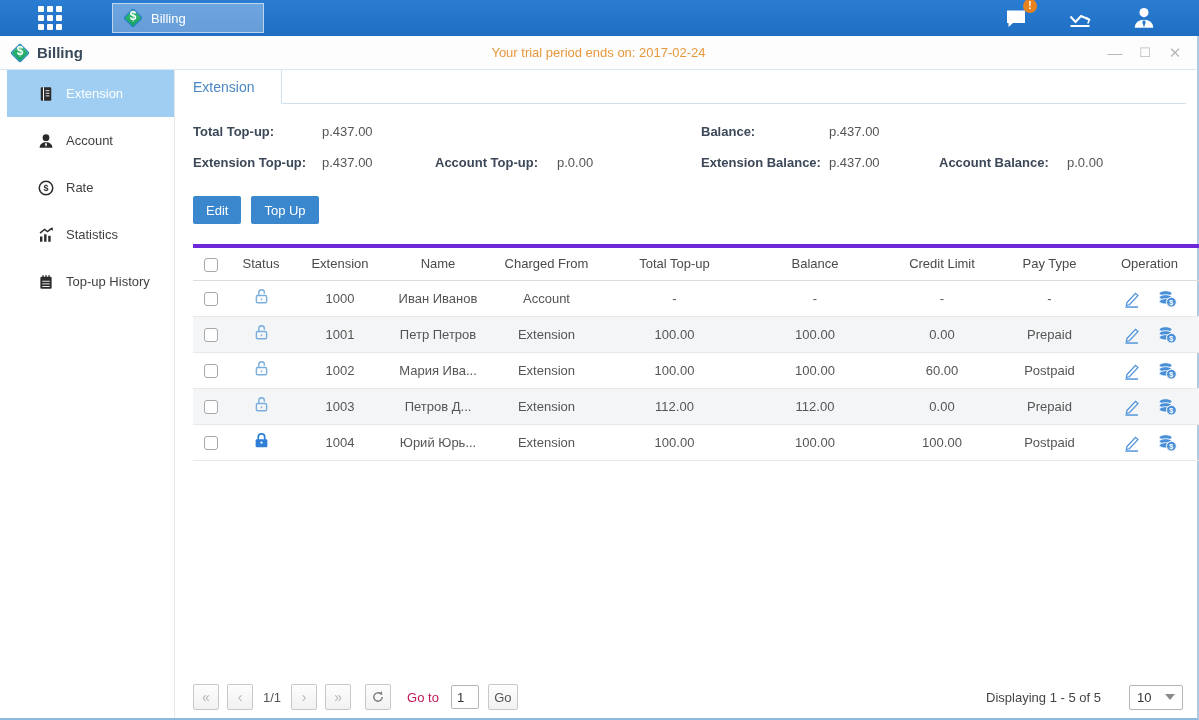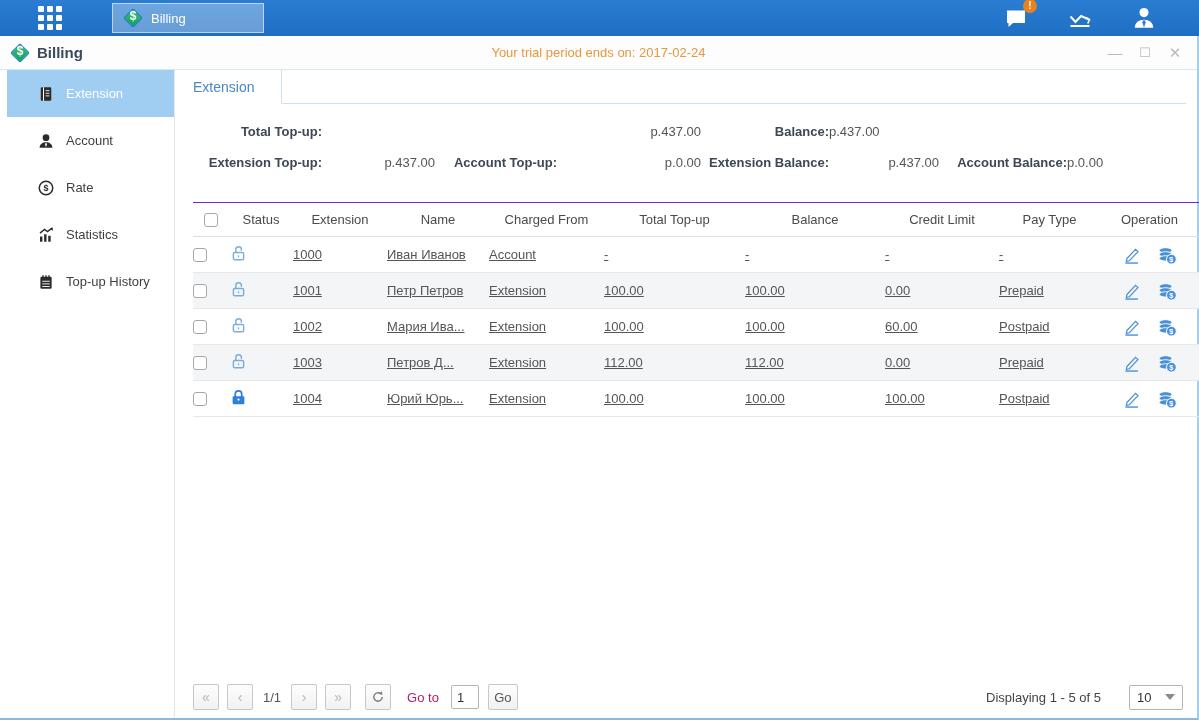--- a/index.html
+++ b/index.html
@@ -34,32 +34,32 @@
   .side-item { height:47px; display:flex; align-items:center; gap:11px; padding-left:30px; font-size:13px; color:#3f3f3f; cursor:pointer; }
   .side-item.active { background:#9fcef2; color:#fff; }
   .side-item svg { flex:0 0 18px; }
 
   
   .content { flex:1; display:flex; flex-direction:column; padding:0 11px 0 0; min-width:0; }
   .tabbar { height:34px; flex:0 0 34px; display:flex; border-bottom:1px solid #cfe0ee; }
   .tab { width:107px; border-right:1px solid #cfe0ee; color:#4a86c2; font-size:14px; display:flex; align-items:center; padding-left:18px; background:#fff; margin-bottom:-1px; border-bottom:1px solid #fff; cursor:pointer; }
 
   .summary { padding:16px 0 0 18px; font-size:13px; color:#555; }
-  .srow { display:flex; height:22px; align-items:center; margin-bottom:9px;text-align:right; }
+  .srow { display:flex; height:22px; align-items:center; margin-bottom:9px; }
   .slabel { font-weight:bold; color:#3c4858; }
   .w129{width:129px;} .w113{width:113px;} .w122{width:122px;} .w144{width:144px;} .w128{width:128px;} .w110{width:110px;} .w379{width:379px;}
 
   .actions { margin:14px 0 0 18px; display:flex; gap:10px; }
   .btn-blue { background:#3a87cd; color:#fff; border:none; font-size:13px; font-family:inherit; height:28px; padding:0 13px; border-radius:2px; cursor:pointer; }
 
   .table-wrap { margin:20px 0 0 18px; }
   table { border-collapse:collapse; table-layout:fixed; width:1000px; font-size:13px; color:#555; }
   col.c-chk{width:36px;} col.c-status{width:64px;} col.c-ext{width:94px;} col.c-name{width:102px;} col.c-from{width:115px;} col.c-topup{width:141px;} col.c-bal{width:140px;} col.c-credit{width:114px;} col.c-pay{width:101px;} col.c-op{width:99px;}
-  thead th { font-weight:normal; color:#4a4a4a; height:34px; border-top:1px solid #6d28d9; border-bottom:1px solid #ddd; text-align:center; }
-  tbody td { height:35px; border-bottom:1px solid #e8e8e8; text-align:left;text-decoration:underline; }
+  thead th { font-weight:normal; color:#4a4a4a; height:34px; border-top:4px solid #6d28d9; border-bottom:1px solid #ddd; text-align:center; }
+  tbody td { height:35px; border-bottom:1px solid #e8e8e8; text-align:center; }
   tbody tr:nth-child(even) { background:#f4f5f6; }
   .chk { width:14px; height:14px; border:1px solid #a8a8a8; border-radius:3px; background:#fff; display:inline-block; vertical-align:middle; cursor:pointer; }
   .status-cell .lock { display:inline-block; vertical-align:middle; }
   .op-cell { display:flex; align-items:center; justify-content:center; gap:16px; height:35px; }
   .op-ic { cursor:pointer; display:inline-flex; }
 
   .spacer { flex:1; }
 
   
   .pagebar { height:28px; flex:0 0 28px; margin:0 0 7px 18px; display:flex; align-items:center; font-size:13px; color:#555; }
@@ -206,20 +206,24 @@
             <span class="w113">p.437.00</span>
             <span class="slabel w122">Account Top-up:</span>
             <span class="w144">p.0.00</span>
             <span class="slabel w128">Extension Balance:</span>
             <span class="w110">p.437.00</span>
             <span class="slabel w128">Account Balance:</span>
             <span>p.0.00</span>
           </div>
         </div>
 
+        <div class="actions">
+          <button class="btn-blue">Edit</button>
+          <button class="btn-blue">Top Up</button>
+        </div>
 
         <div class="table-wrap">
           <table>
             <colgroup>
               <col class="c-chk">
                 <col class="c-status">
                 <col class="c-ext">
                 <col class="c-name">
                 <col class="c-from">
               <col class="c-topup">

